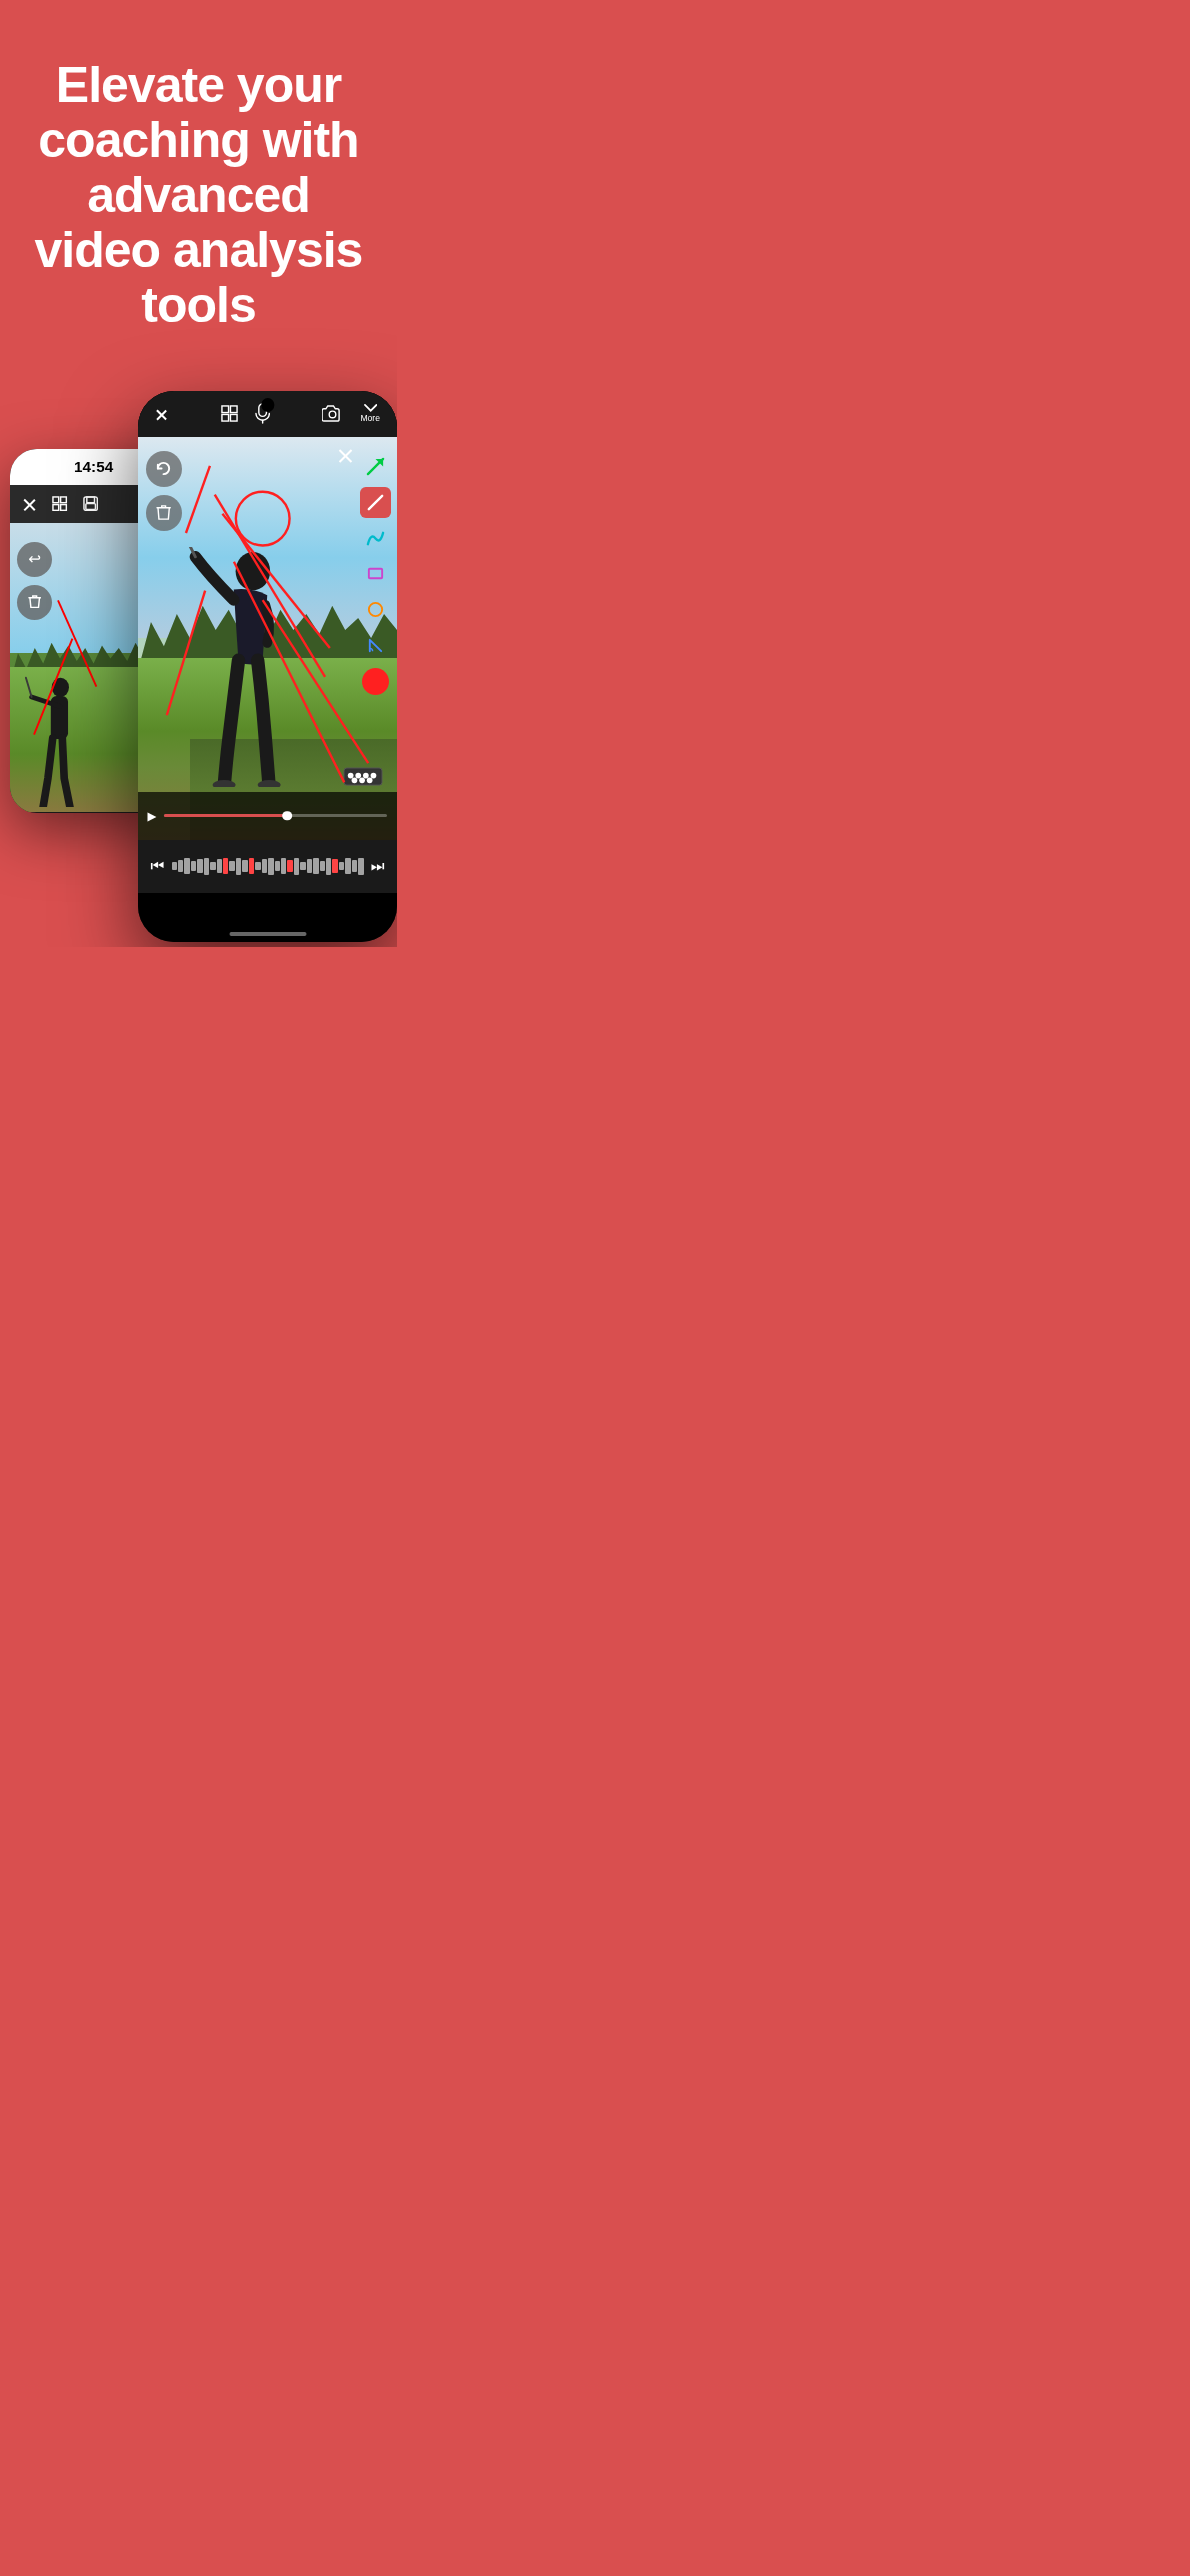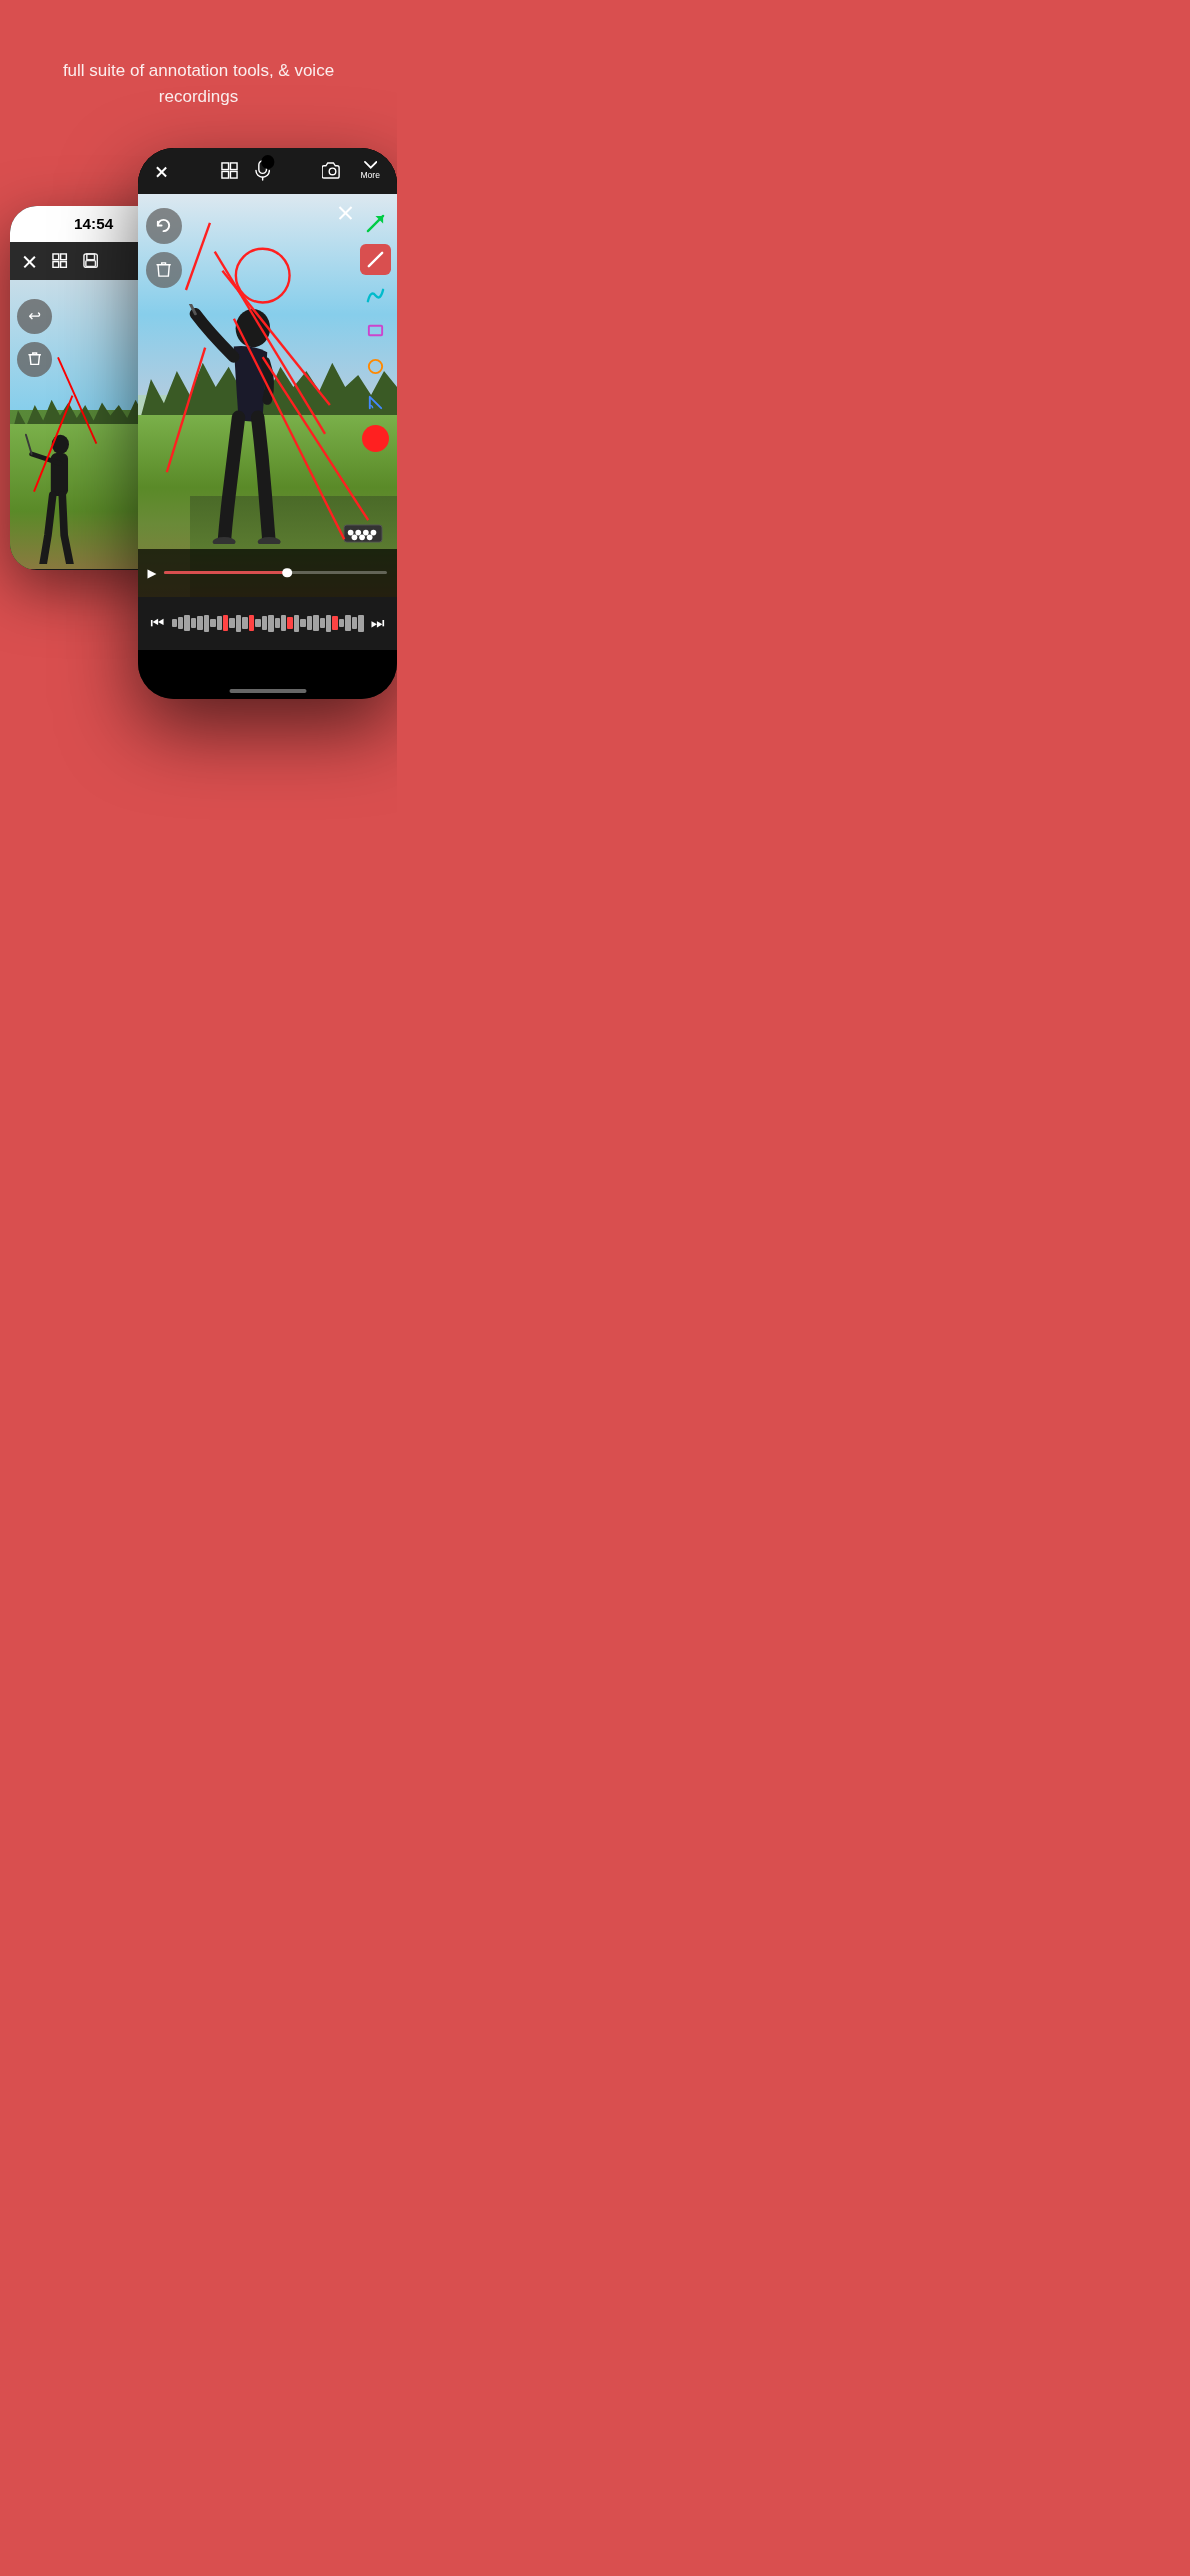--- a/index.html
+++ b/index.html
@@ -456,21 +456,21 @@
     .golfer-svg {
       position: absolute;
       bottom: 0;
       left: 0;
     }
   </style>
 </head>
 <body>
 
 <section class="hero-section">
-  <p class="hero-subtitle">full suite of annotation tools, &amp; voice recordings</p>
+  <h1 class="hero-title">Elevate your coaching with advanced video analysis tools</h1>
 </section>
 
 <div class="phones-container">
 
   <div class="phone-back">
     <div class="phone-back-inner">
 
       <div class="phone-back-statusbar">
         <span>14:54</span>
       </div>

